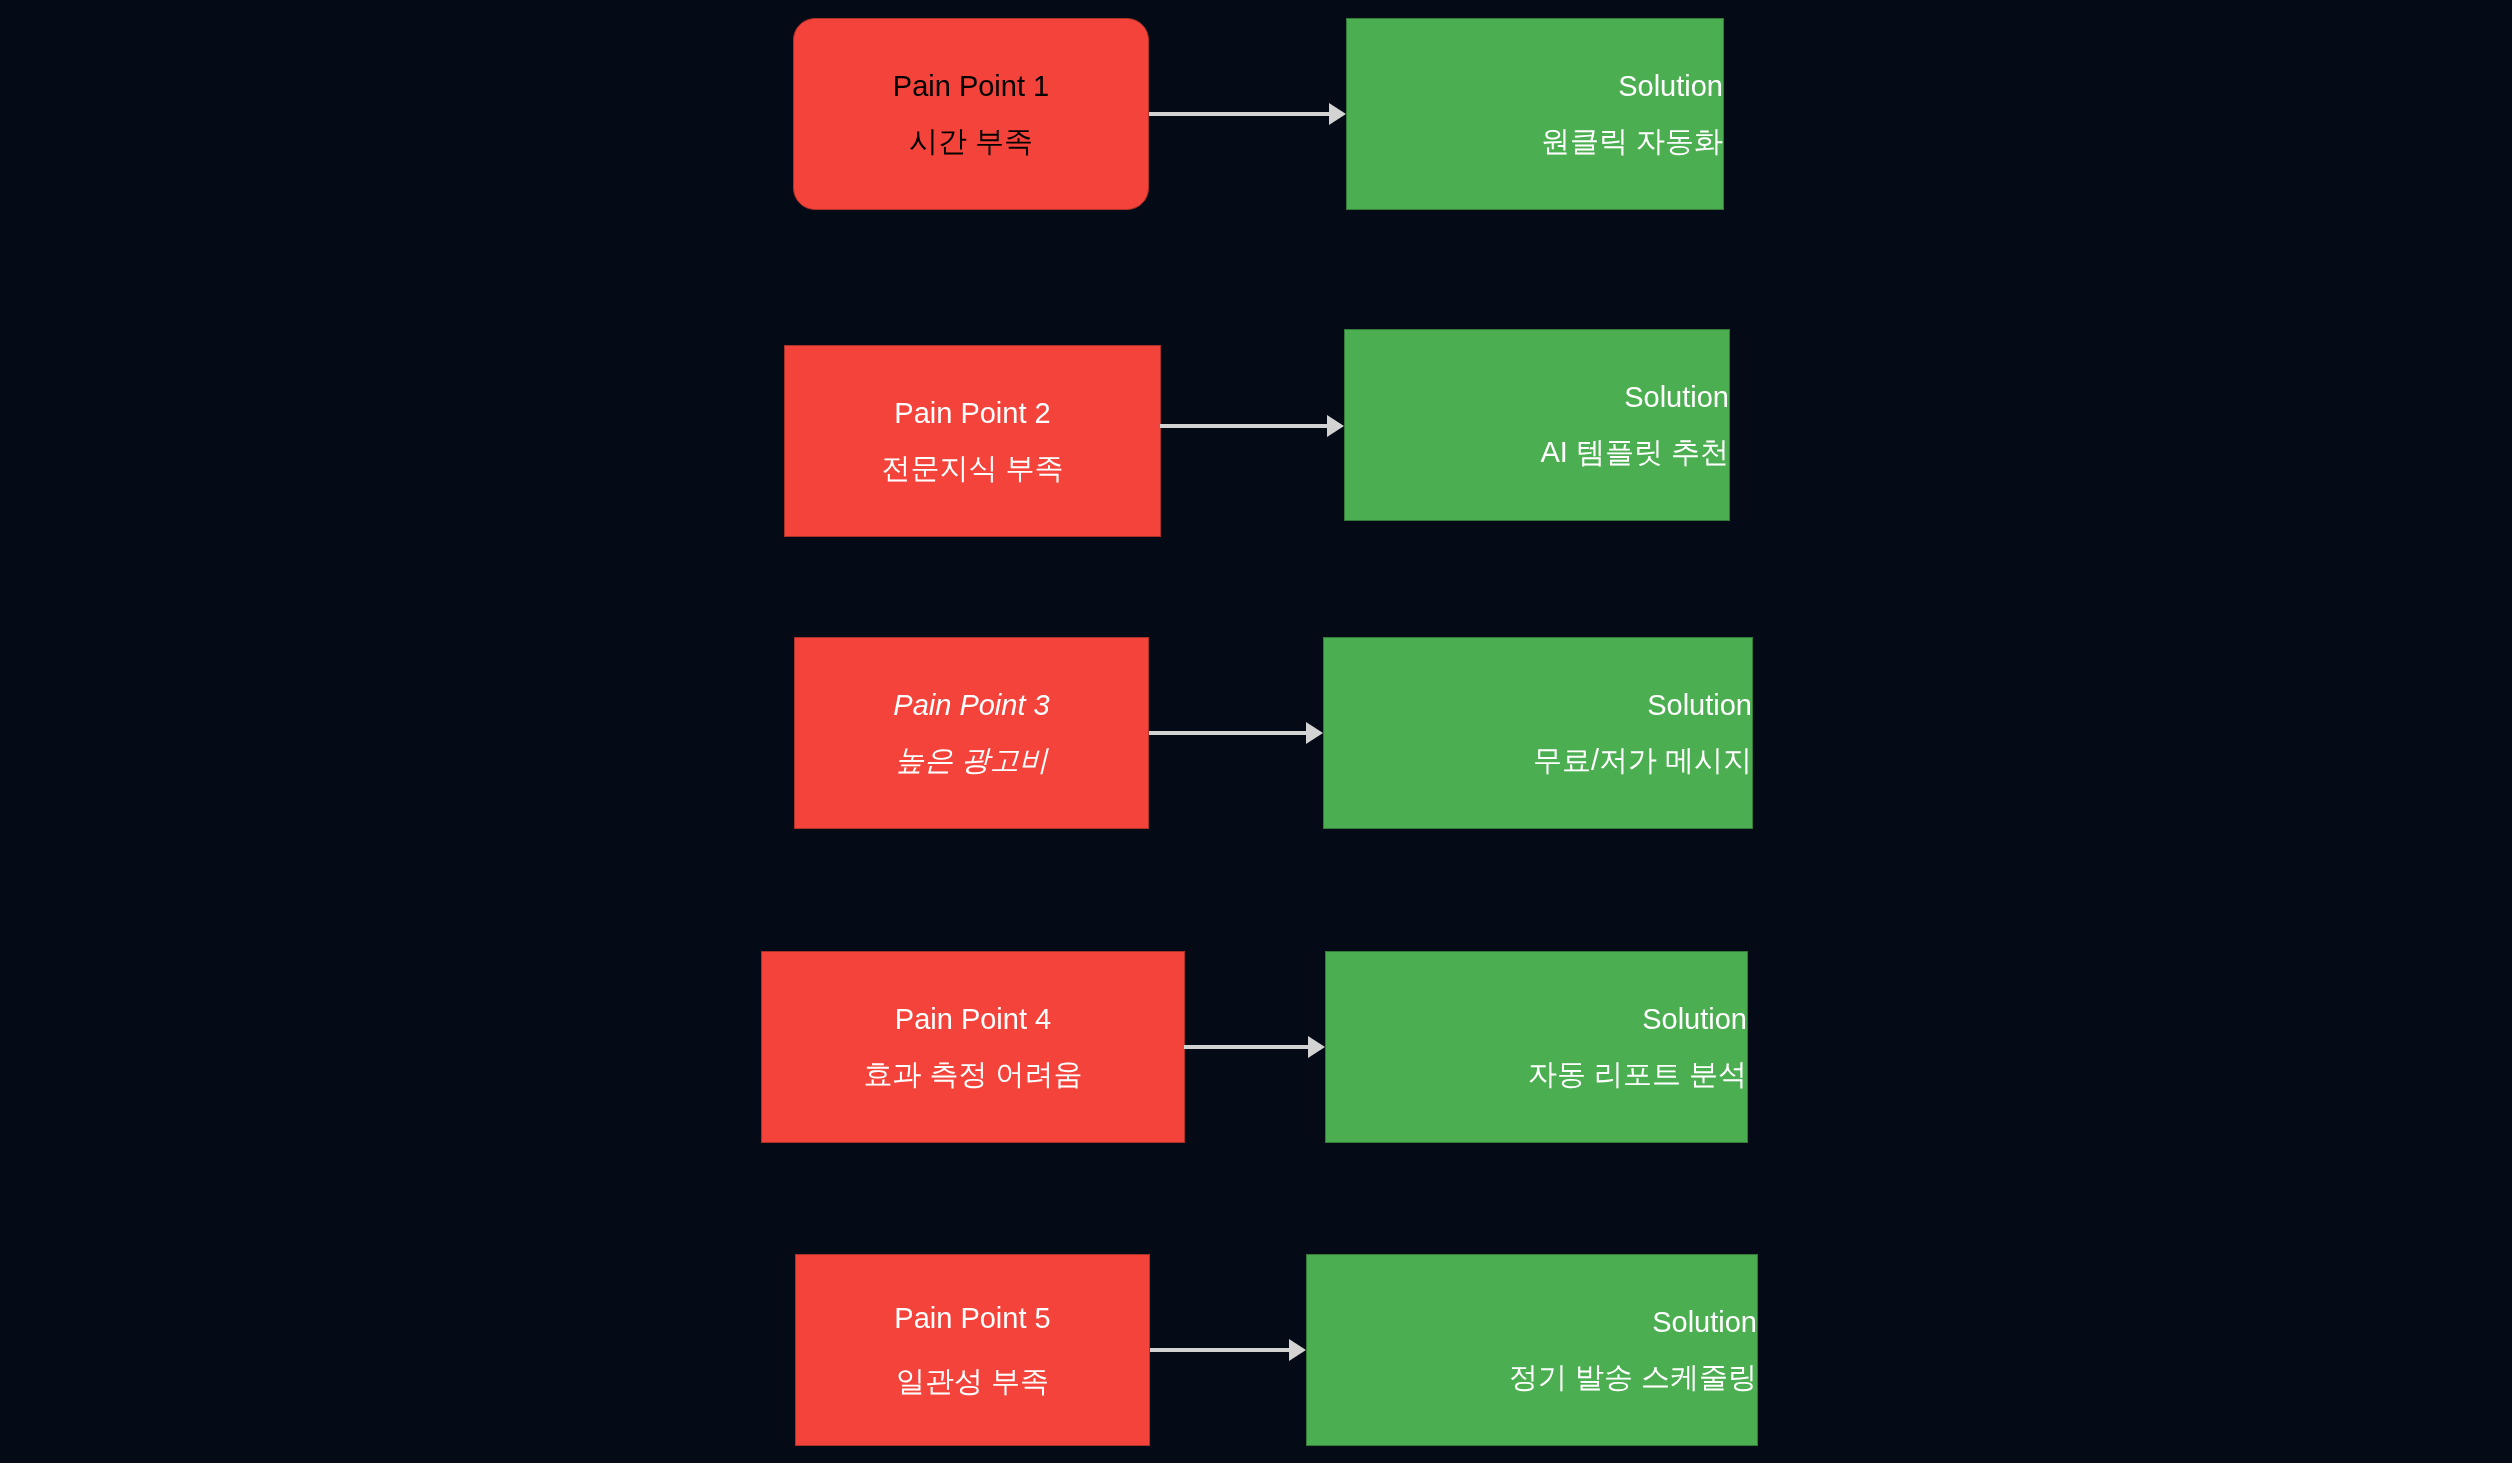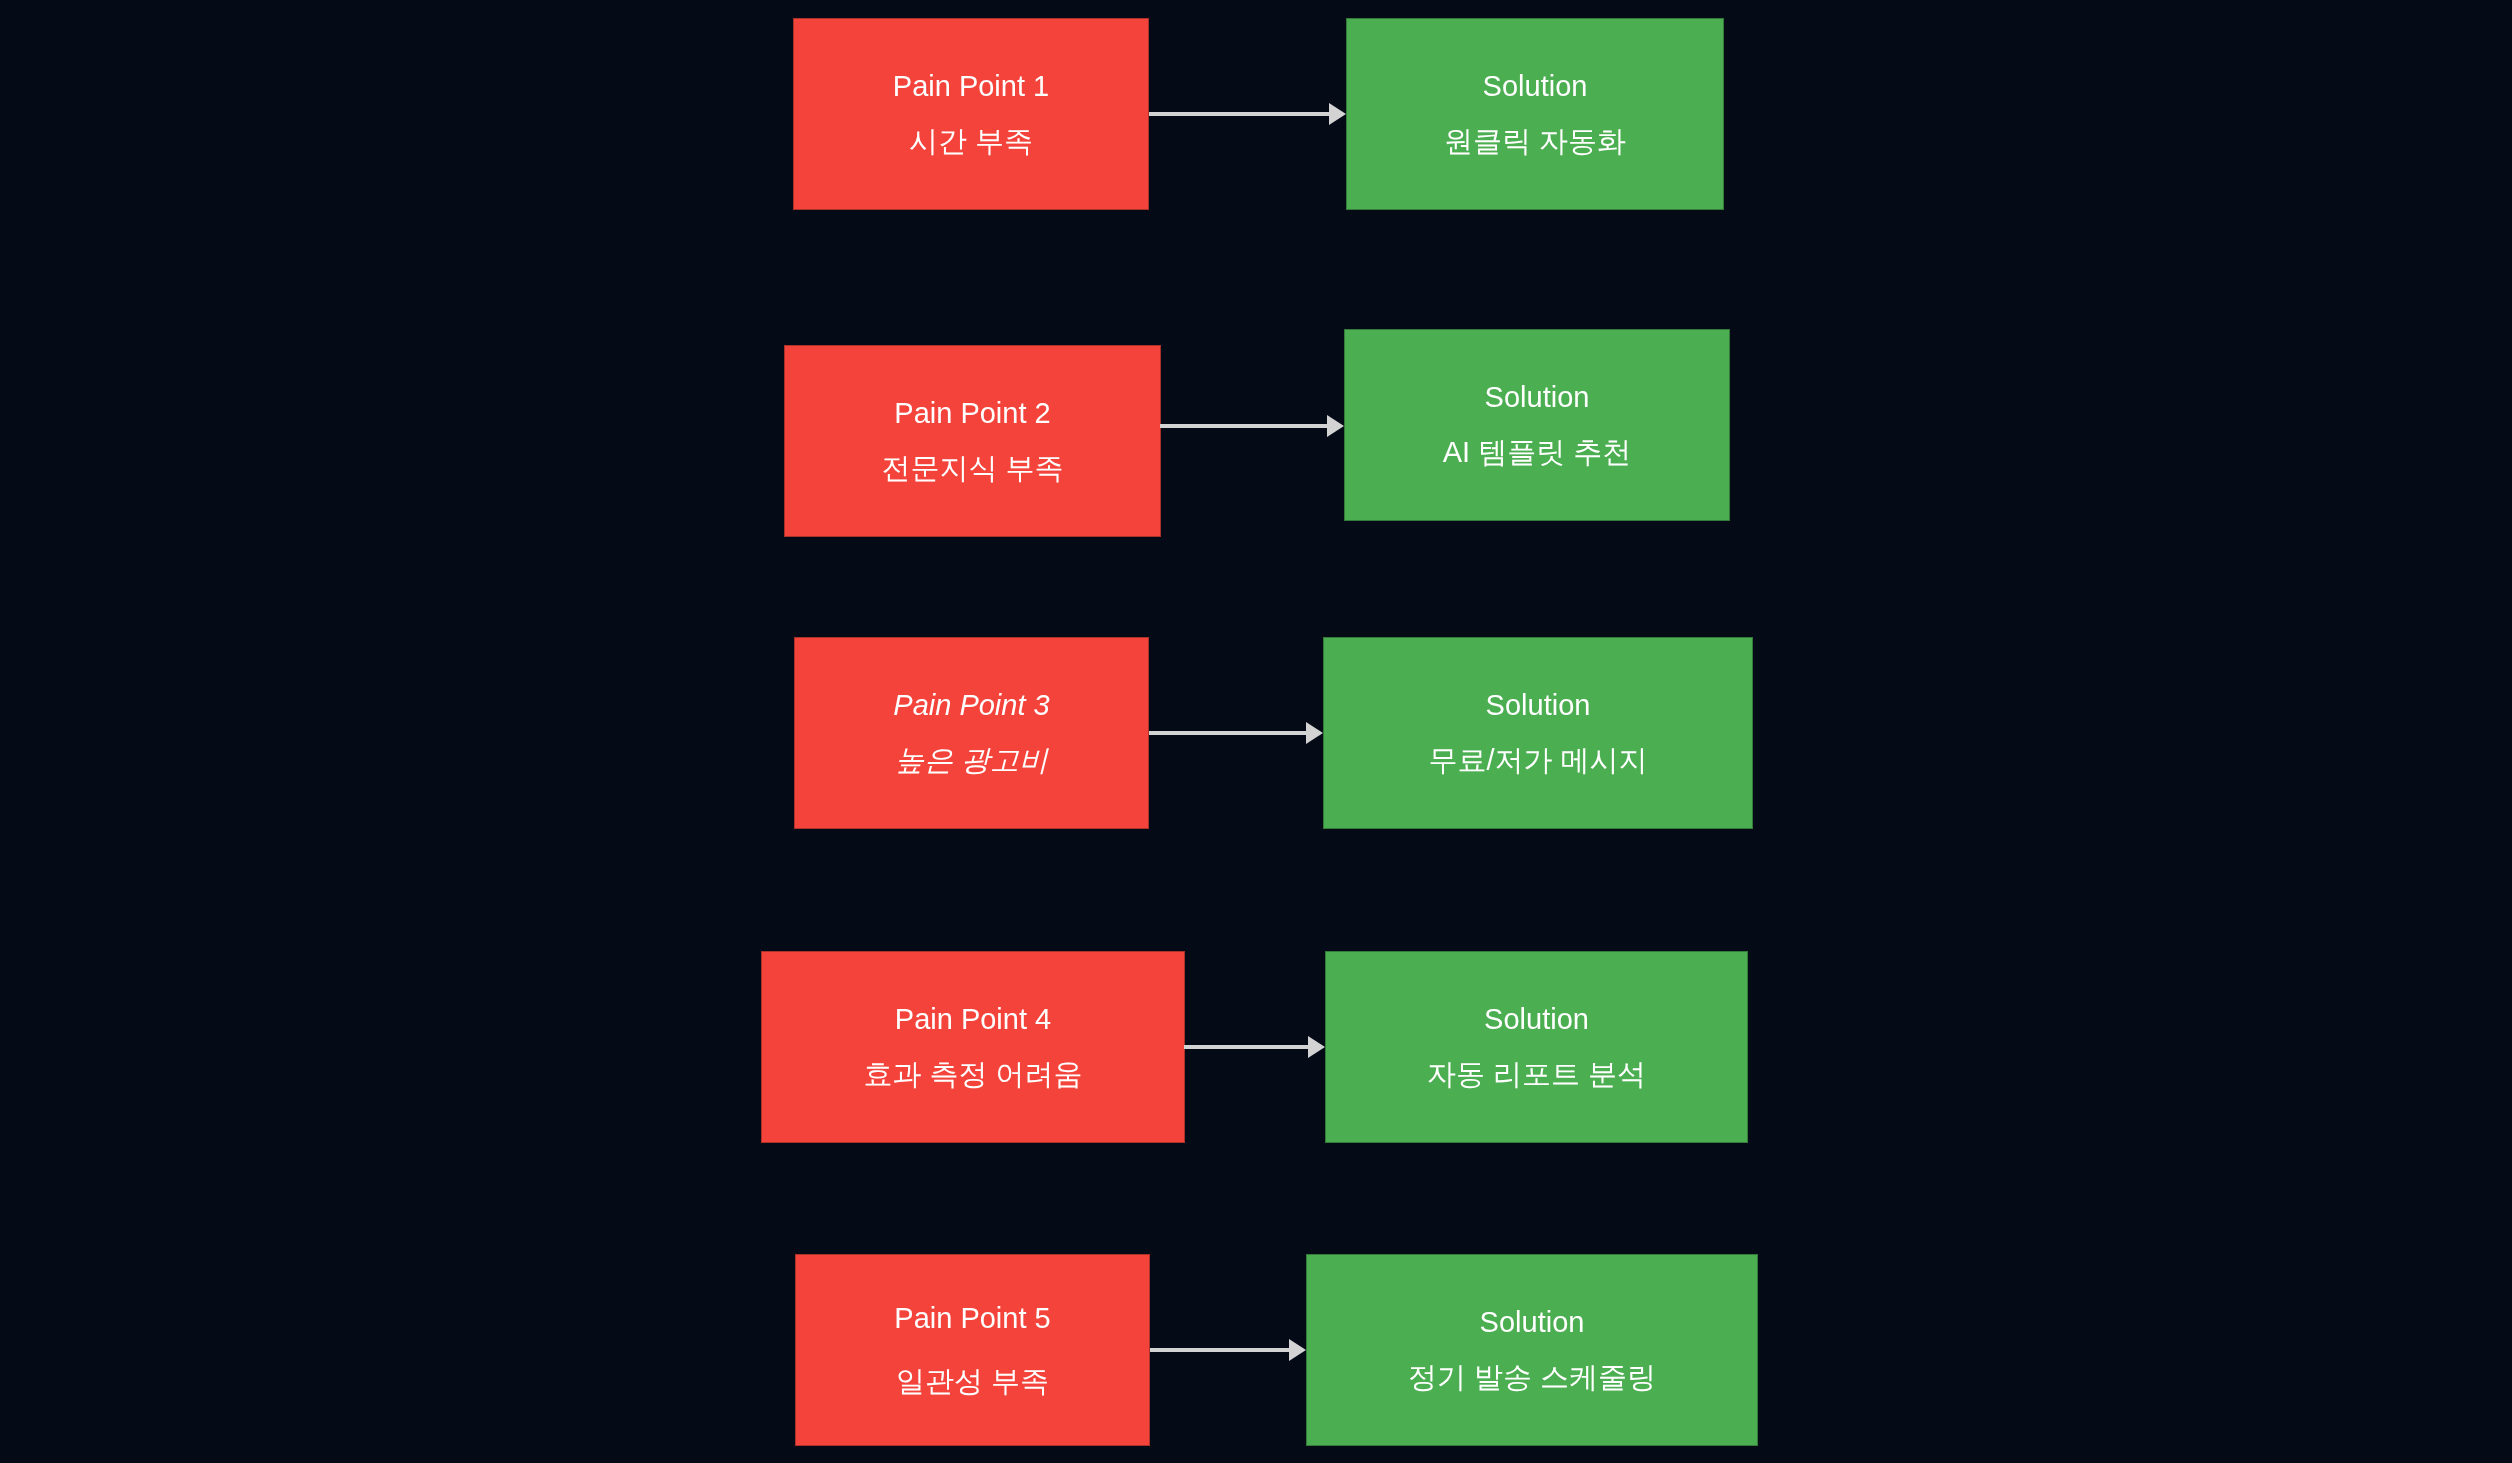--- a/index.html
+++ b/index.html
@@ -23,21 +23,21 @@
     flex-direction: column;
     justify-content: center;
     align-items: center;
     text-align: center;
     color: #ffffff;
     font-size: 29px;
     line-height: 55px;
     white-space: nowrap;
   }
   .pain  { background: #f4433a; border: 1.8px solid #ab3228; }
-  .sol   { background: #4bae50; border: 1.8px solid #347b39; }
+  .sol   { background: #4bae50; border: 1.8px solid #347b39; align-items: flex-end; }
 
   
   .p1 { left: 793px;  top: 17.5px;   width: 356px; }
   .s1 { left: 1346px; top: 17.5px;   width: 378px; }
   .p2 { left: 784px;  top: 329px;  width: 377px; margin-top: 16px; }
   .s2 { left: 1344px; top: 329px;  width: 386px; }
   .p3 { left: 794px;  top: 637px;  width: 355px; font-style: italic; }
   .s3 { left: 1323px; top: 637px;  width: 430px; }
   .p4 { left: 761px;  top: 951px; width: 424px; }
   .s4 { left: 1325px; top: 951px; width: 423px; }
@@ -64,21 +64,21 @@
     border-top: 11px solid transparent;
     border-bottom: 11px solid transparent;
     border-left: 17.5px solid #d9d9d9;
   }
 </style>
 </head>
 <body style="background: rgb(5, 11, 22);">
 
 <div class="canvas" style="background: rgb(5, 11, 22);">
 
-  <div class="node pain p1" style="background: rgb(244, 67, 58); border-color: rgb(171, 50, 40); color: #ffffff;">
+  <div class="node pain p1" style="background: rgb(244, 67, 58); border-color: rgb(171, 50, 40); color: #000000; border-radius: 22px;">
     <div>Pain Point 1</div>
     <div>시간 부족</div>
   </div>
   <div class="arrow a1">
     <div class="shaft" style="background: rgb(211, 211, 211);"></div>
     <div class="head" style="border-left-color: rgb(211, 211, 211);"></div>
   </div>
   <div class="node sol s1" style="background: rgb(75, 174, 80); border-color: rgb(52, 123, 57); color: rgb(255, 255, 255);">
     <div>Solution</div>
     <div>원클릭 자동화</div>

